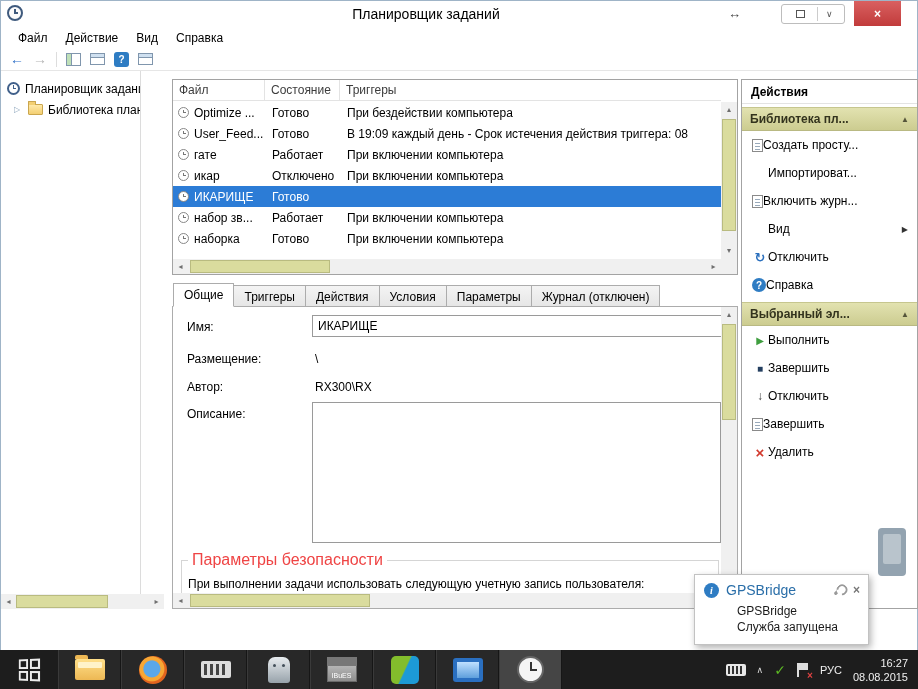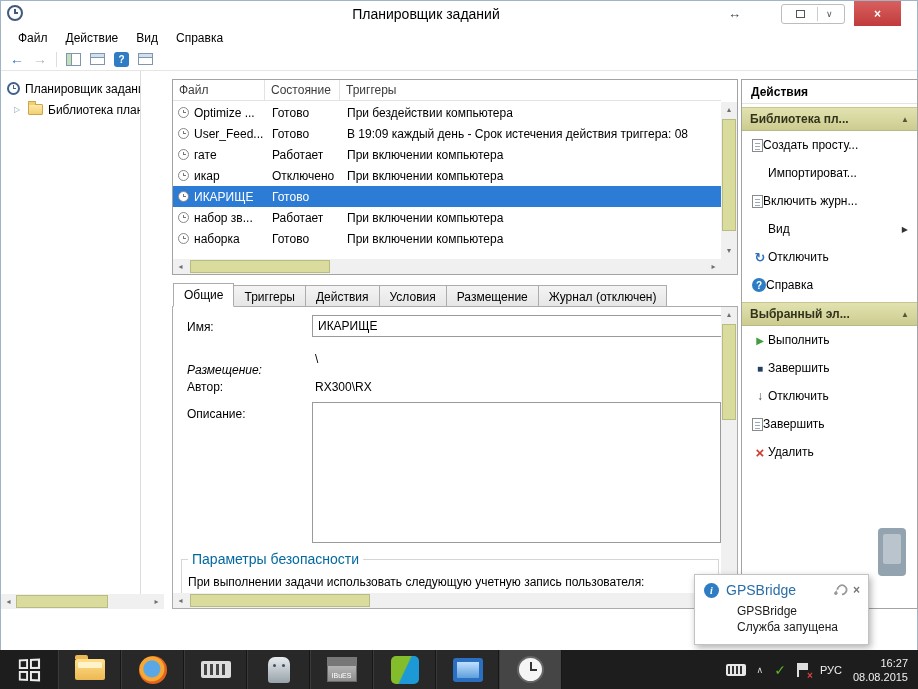--- a/index.html
+++ b/index.html
@@ -78,21 +78,21 @@
 
 .tab-strip{position:absolute;left:1px;top:213px;height:23px;display:flex;align-items:flex-end;}
 .tab{padding:4px 10px;border:1px solid #acacac;background:linear-gradient(#f4f4f4,#e6e6e6);margin-right:-1px;height:22px;white-space:nowrap;}
 .tab.active{background:#fff;height:24px;border-bottom:1px solid #fff;position:relative;z-index:3;}
 .detail-panel{position:absolute;left:0;top:235px;width:566px;height:303px;border:1px solid #acacac;background:#fff;overflow:hidden;}
 .flabel{position:absolute;left:14px;}
 .fvalue{position:absolute;left:142px;white-space:pre;}
 .finput{position:absolute;left:139px;top:8px;width:412px;height:22px;border:1px solid #9a9a9a;padding:0 5px;font-family:inherit;font-size:12px;background:#fff;}
 .fdesc{position:absolute;left:139px;top:95px;width:409px;height:141px;border:1px solid #9a9a9a;resize:none;font-family:inherit;font-size:12px;}
 .sec-group{position:absolute;left:8px;top:244px;width:538px;height:70px;border:1px solid #d5d5d5;}
-.sec-group legend{font-size:14px;margin-left:6px;padding:0 4px;color:#0369a1;}
+.sec-group legend{font-size:16px;margin-left:6px;padding:0 4px;color:#ef4444;}
 .sec-text{padding:8px 6px 0 6px;white-space:nowrap;overflow:hidden;}
 
 
 .actions-pane{position:absolute;left:740px;top:78px;width:177px;height:530px;border:1px solid #a3a3a3;background:#fff;overflow:hidden;}
 .ap-title{height:24px;border-bottom:1px solid #e3e3e3;font-weight:bold;padding:5px 9px 0 9px;}
 .ap-header{height:24px;margin-top:3px;background:linear-gradient(#e2e2b0,#cccc90);border-top:1px solid #c6c68e;border-bottom:1px solid #b9b983;display:flex;align-items:center;padding:0 8px;font-weight:bold;color:#33331d;}
 .ap-header .chev{margin-left:auto;font-size:8px;color:#55553a;}
 .ap-item{height:28px;display:flex;align-items:center;padding-left:10px;gap:0;cursor:default;}
 .ap-item .ico{width:16px;height:16px;display:flex;align-items:center;justify-content:center;flex:none;}
 .ico-play{color:#3f9e3f;font-size:10px;}
@@ -292,28 +292,28 @@
           <div class="sb-btn">▸</div>
         </div>
         <div class="sb-corner"></div>
       </div>
 
       <div class="tab-strip">
           <div class="tab active">Общие</div>
           <div class="tab">Триггеры</div>
           <div class="tab">Действия</div>
           <div class="tab">Условия</div>
-          <div class="tab">Размещение</div>
+          <div class="tab">Параметры</div>
           <div class="tab">Журнал (отключен)</div>
         </div>
 
       <div class="detail-panel">
         <span class="flabel" style="top:13px;">Имя:</span>
         <input class="finput" readonly="" value="ИКАРИЩЕ" style="">
-        <span class="flabel" style="top:56px;font-style:italic;">Размещение:</span>
+        <span class="flabel" style="top:45px;">Размещение:</span>
         <span class="fvalue" style="top:45px;">\</span>
         <span class="flabel" style="top:73px;">Автор:</span>
         <span class="fvalue" style="top:73px;">RX300\RX</span>
         <span class="flabel" style="top:100px;">Описание:</span>
         <textarea class="fdesc" style=""></textarea>
         <fieldset class="sec-group">
           <legend>Параметры безопасности</legend>
           <div class="sec-text">При выполнении задачи использовать следующую учетную запись пользователя:</div>
         </fieldset>
         <div class="sb v" style="right:0;top:0;bottom:16px;">

